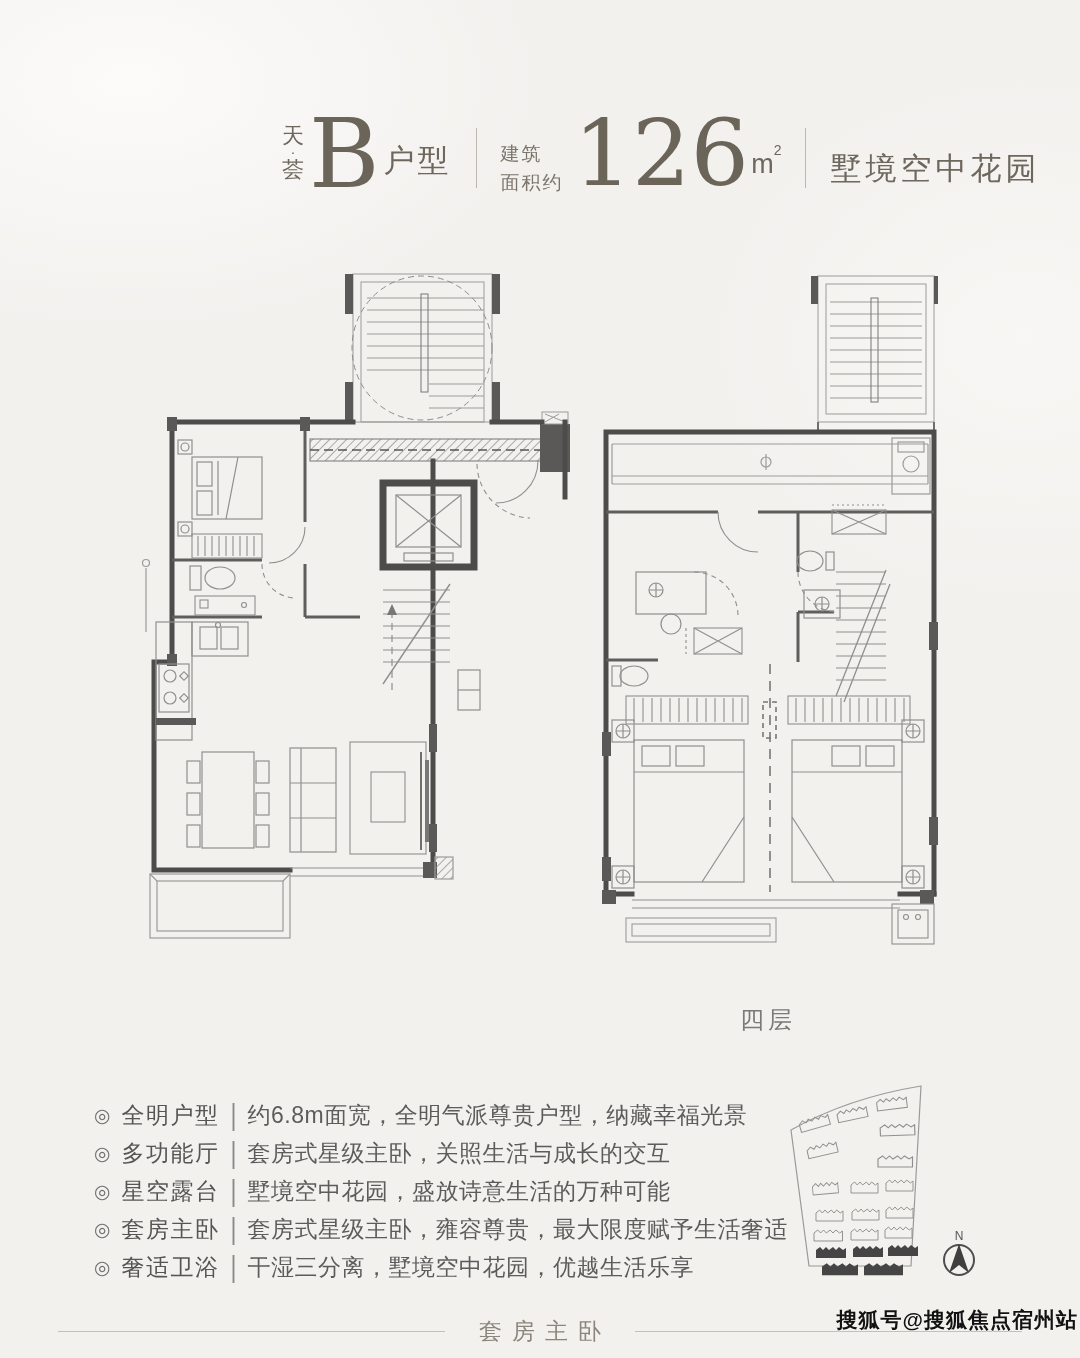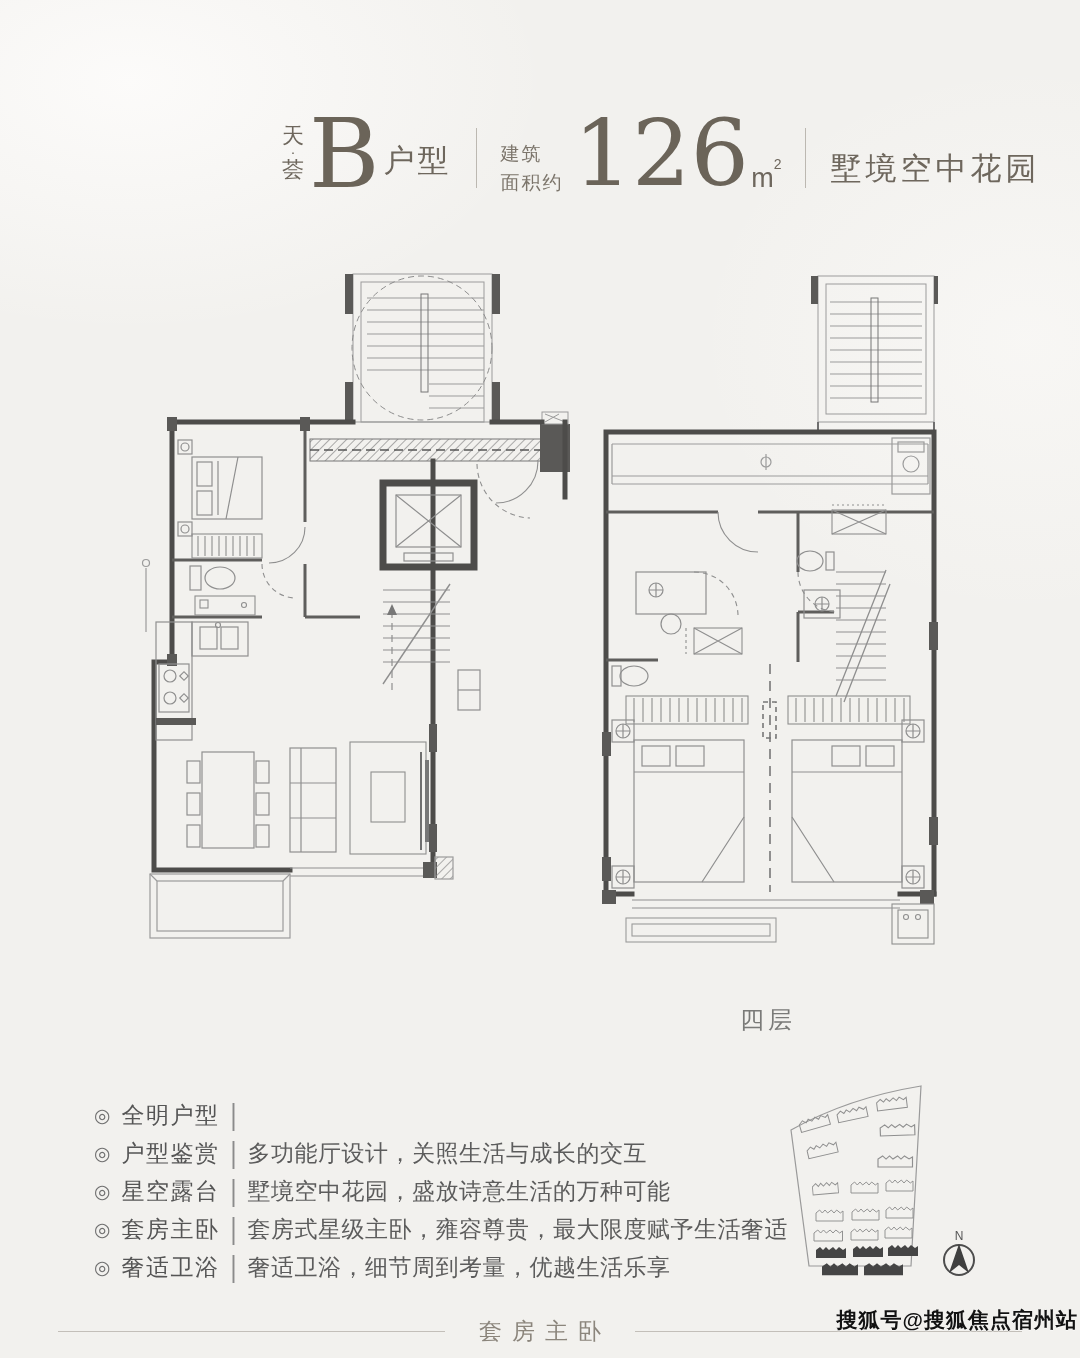--- a/index.html
+++ b/index.html
@@ -13,21 +13,21 @@
   }
   
   .header { position:absolute; top:110px; left:282px; display:flex; align-items:flex-start; color:#6e675d; }
   .brand { display:flex; flex-direction:column; align-items:center; font-size:22px; line-height:1.05; margin-top:14px; color:#6e675d; }
   .brand .dot { font-size:15px; line-height:.7; }
   .unit-letter { font-family:"DejaVu Serif","Liberation Serif",serif; font-size:96px; line-height:.88; margin:2px 4px 0 5px; color:#6b6459; }
   .unit-suffix { font-size:31px; letter-spacing:3px; margin-top:30px; color:#6e675d; }
   .hdiv { width:1px; height:60px; background:#bcb8b1; margin:18px 24px 0 24px; }
   .area-caption { font-size:19px; line-height:1.5; letter-spacing:2px; margin-top:30px; color:#7c756b; }
   .area-value { font-family:"DejaVu Serif","Liberation Serif",serif; font-size:92px; line-height:.88; margin:4px 2px 0 10px; color:#6b6459; }
-  .area-unit { font-size:27px; margin-top:46px; color:#6e675d; }
+  .area-unit { font-size:27px; margin-top:32px; color:#6e675d; }
   .area-unit sup { font-size:14px; vertical-align:18px; }
   .layout-desc { font-size:31px; letter-spacing:4px; margin-top:38px; color:#6e675d; }
   
   .plan { position:absolute; }
   .plan-label { position:absolute; font-size:24px; letter-spacing:4px; color:#7a7a78; text-align:center; }
   
   .features { position:absolute; left:94px; top:1096px; }
   .feature { display:flex; align-items:center; height:38px; font-size:23px; color:#5c5c5c; white-space:nowrap; }
   .bullet { font-size:19px; margin-right:11px; color:#6f6f6f; }
   .ftag { letter-spacing:1.5px; color:#555; }
@@ -349,44 +349,45 @@
         <circle cx="320" cy="645" r="2.5"></circle>
     </g>
   </svg>
   <div class="plan-label" style="left:598px; top:1004px; width:340px;">四层</div>
 
   <div class="features">
     <div class="feature">
       <span class="bullet">◎</span>
       <span class="ftag">全明户型</span>
       <span class="fsep">|</span>
+      <span class="fdesc">约6.8m面宽，全明气派尊贵户型，纳藏幸福光景</span>
     </div>
     <div class="feature">
       <span class="bullet">◎</span>
-      <span class="ftag">户型鉴赏</span>
+      <span class="ftag">多功能厅</span>
       <span class="fsep">|</span>
-      <span class="fdesc">多功能厅设计，关照生活与成长的交互</span>
+      <span class="fdesc">套房式星级主卧，关照生活与成长的交互</span>
     </div>
     <div class="feature">
       <span class="bullet">◎</span>
       <span class="ftag">星空露台</span>
       <span class="fsep">|</span>
       <span class="fdesc">墅境空中花园，盛放诗意生活的万种可能</span>
     </div>
     <div class="feature">
       <span class="bullet">◎</span>
       <span class="ftag">套房主卧</span>
       <span class="fsep">|</span>
       <span class="fdesc">套房式星级主卧，雍容尊贵，最大限度赋予生活奢适</span>
     </div>
     <div class="feature">
       <span class="bullet">◎</span>
       <span class="ftag">奢适卫浴</span>
       <span class="fsep">|</span>
-      <span class="fdesc">奢适卫浴，细节周到考量，优越生活乐享</span>
+      <span class="fdesc">干湿三分离，墅境空中花园，优越生活乐享</span>
     </div>
   </div>
 
   <div class="sitemap">
     <svg width="212" height="232" viewBox="0 0 212 232">
       <defs>
         <path id="bldg" d="M0,13 L0,5 L4,2 L7,5 L10,2 L13,5 L17,2 L20,5 L23,2 L27,5 L30,3 L30,13 Z"></path>
       </defs>
       <g>
         <path d="M13,62 Q70,30 143,18 L133,198 L31,198 Z" fill="none" stroke="#9a9a9a" stroke-width="1.2"></path>

